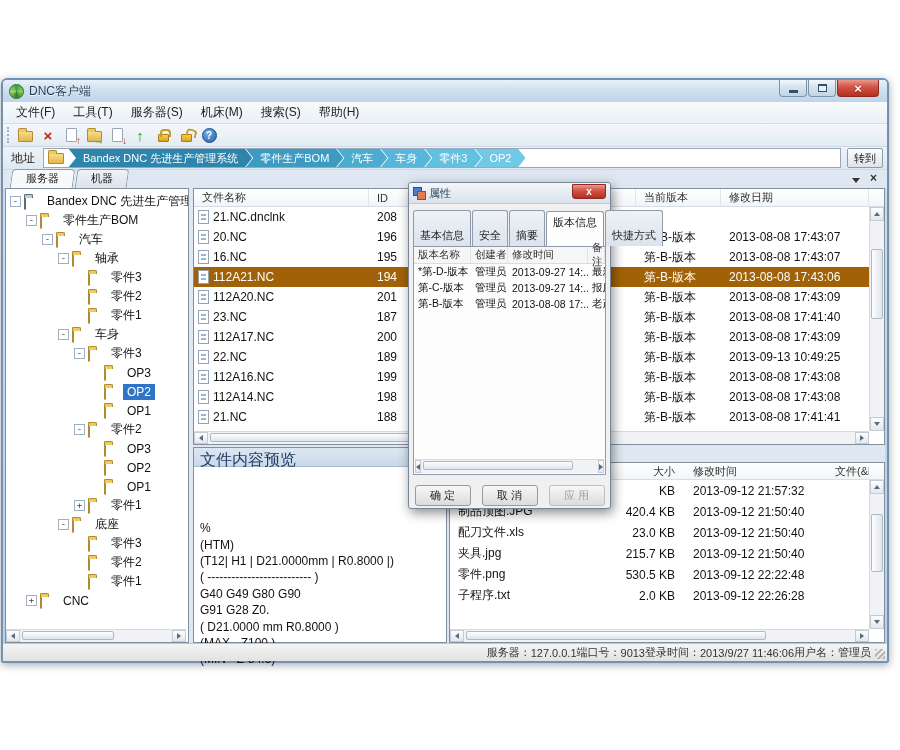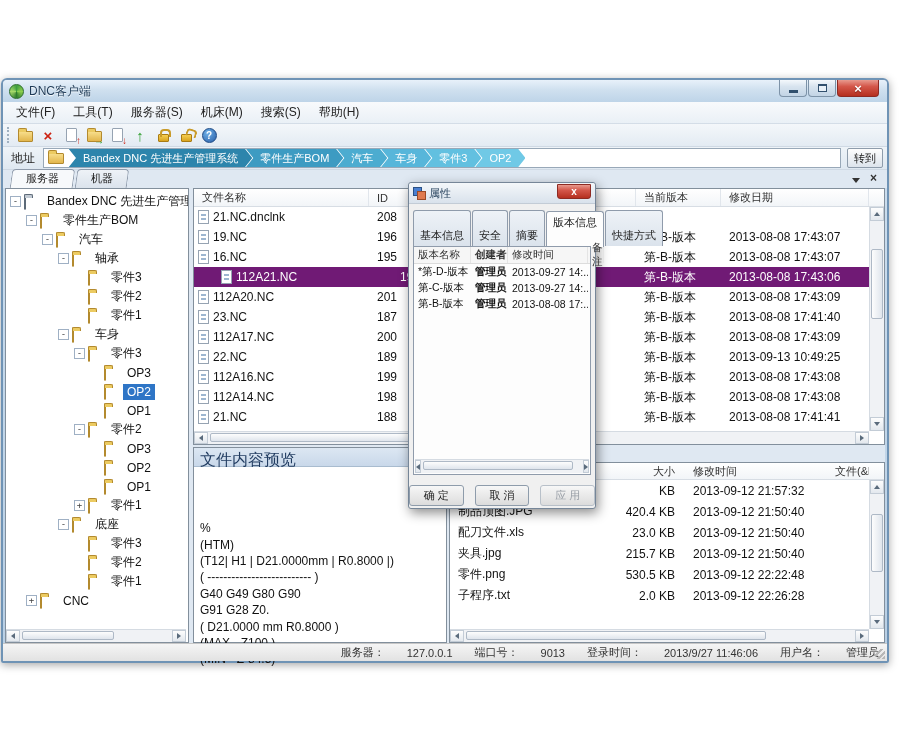--- a/index.html
+++ b/index.html
@@ -109,21 +109,21 @@
   .c-id { width:55px; min-width:55px; }
   .c-gap { flex:1; }
   .c-ver { width:85px; min-width:85px; }
   .c-date { width:148px; min-width:148px; }
   .fl-rows { overflow:hidden; height:220px; }
   .fl-row { display:flex; align-items:center; height:20px; font-size:12px; color:#111; }
   .fl-row .c-name { display:flex; align-items:center; padding-left:4px; gap:4px; }
   .fl-row .c-id { padding-left:8px; }
   .fl-row .c-ver { padding-left:8px; }
   .fl-row .c-date { padding-left:8px; }
-  .fl-row.selected { background:#701a75; color:#fff;padding-left:23px; }
+  .fl-row.selected { background:#a16207; color:#fff; }
   .doc-ic { width:11px; min-width:11px; height:14px; background:#fff; border:1px solid #96a3b2; position:relative; }
   .doc-ic.nc::before { content:""; position:absolute; left:2px; top:3px; right:2px; height:2px; background:#9db6d0;
     box-shadow:0 4px 0 #9db6d0; }
   .vscroll { position:absolute; right:0; top:18px; bottom:13px; width:15px; background:#f0f2f5;
     border-left:1px solid #d5dbe2; display:flex; flex-direction:column; }
   .hscroll { position:absolute; left:0; right:15px; bottom:0; height:13px; background:#f0f2f5;
     border-top:1px solid #d5dbe2; display:flex; }
   .sb-btn { background:linear-gradient(#fdfdfd,#e3e8ee); border:1px solid #c3ccd6; display:flex;
     align-items:center; justify-content:center; }
   .vscroll .sb-btn { height:14px; }
@@ -147,56 +147,56 @@
     font-size:11px; color:#333; align-items:center; }
   .a-name { width:150px; min-width:150px; padding-left:8px; }
   .a-size { width:75px; min-width:75px; text-align:right; }
   .a-time { width:160px; min-width:160px; padding-left:18px; }
   .a-file { flex:1; text-align:right; padding-right:4px; overflow:hidden; white-space:nowrap; }
   .at-rows { overflow:hidden; height:148px; }
   .at-row { display:flex; align-items:center; height:21px; font-size:12px; color:#111; }
   .attach .vscroll { top:17px; }
 
   
-  .dialog { position:absolute; left:405px; top:102px; width:188px; height:327px; background:#f0f0f0;
+  .dialog { position:absolute; left:405px; top:102px; width:203px; height:327px; background:#f0f0f0;
     border:1px solid #768698; border-radius:3px; box-shadow:2px 4px 12px rgba(0,0,0,.45); z-index:50; }
   .dlg-title { height:21px; display:flex; align-items:center; padding:0 4px;
     background:linear-gradient(#f4f7fa,#d9e2ec); border-bottom:1px solid #c3ccd6; border-radius:3px 3px 0 0; }
   .dlg-icon { width:12px; height:12px; position:relative; margin-right:4px; }
   .dlg-icon::before { content:""; position:absolute; left:0; top:0; width:7px; height:7px; background:#4a7fd0; border:1px solid #2a5186; }
   .dlg-icon::after { content:""; position:absolute; left:4px; top:4px; width:7px; height:7px; background:#e07a4f; border:1px solid #9c4a26; }
   .dlg-title-text { font-size:11px; color:#1f3b57; flex:1; }
   .dlg-close { width:34px; height:15px; background:linear-gradient(#e89a8e,#d4574a 40%,#b52f1f);
     border:1px solid #8e2a22; border-radius:0 0 3px 3px; color:#fff; font-size:10px; font-weight:bold;
     display:flex; align-items:center; justify-content:center; margin-top:-4px; }
   .dlg-tabs { display:flex; padding:6px 4px 0; }
   .dtab { font-size:11px; color:#222; padding:17px 6px 3px; border:1px solid #8f9bab; border-bottom:none;
     border-radius:3px 3px 0 0; background:linear-gradient(#eef2f7,#dbe3ec); margin-right:1px; white-space:nowrap; }
   .dtab.active { background:#fdfdfd; position:relative; top:1px; padding-top:3px; }
   .dlg-pane { margin:0 4px; height:229px; background:#fdfdfd; border:1px solid #8f9bab; position:relative; }
   .vt-header { display:flex; height:17px; align-items:center; border-bottom:1px solid #dcdcdc;
     background:#f6f6f6; font-size:10.5px; color:#333; }
   .vt-header > div { padding-left:4px; border-right:1px solid #e4e4e4; height:100%; display:flex; align-items:center; }
   .v-name { width:57px; min-width:57px; }
-  .v-creator { width:37px; min-width:37px;font-weight:bold; }
+  .v-creator { width:37px; min-width:37px; }
   .v-time { width:80px; min-width:80px; }
   .v-note { flex:1; }
   .vt-row { display:flex; height:16px; align-items:center; font-size:10.5px; color:#111; white-space:nowrap; }
   .vt-row > div { padding-left:4px; overflow:hidden; }
   .dlg-hscroll { position:absolute; left:1px; right:1px; bottom:1px; height:14px; background:#f0f2f5;
     border-top:1px solid #d5dbe2; display:flex; }
   .dlg-footer { display:flex; justify-content:center; gap:11px; margin-top:10px; }
   .dbtn { width:56px; height:21px; font-size:11px; color:#222; background:linear-gradient(#f7f7f7,#dcdcdc);
     border:1px solid #8e9cab; border-radius:3px; display:flex; align-items:center; justify-content:center; }
   .dbtn.disabled { color:#9aa0a8; border-color:#b8c0c9; }
 
   
   .statusbar { position:absolute; left:0; right:0; bottom:0; height:18px;
     background:linear-gradient(#f5f5f5,#e2e2e2); border-top:1px solid #c6c6c6; display:flex;
-    align-items:center; justify-content:flex-end; font-size:11px; color:#333; padding-right:8px; gap:22px; }
+    align-items:center; justify-content:flex-end; font-size:11px; color:#333; padding-right:16px; gap:0; }
   .grip-corner { position:absolute; right:2px; bottom:2px; width:10px; height:10px;
     background:repeating-linear-gradient(135deg,#b7b7b7 0 2px,transparent 2px 4px); }
 </style>
 </head>
 <body>
 
 <div class="window">
 
   <div class="titlebar">
     <span class="app-icon"></span>
@@ -453,21 +453,21 @@
               </span>
               <span class="c-id">208</span>
               <span class="c-gap"></span>
               <span class="c-ver"></span>
               <span class="c-date"></span>
             </div>
 
             <div class="fl-row">
               <span class="c-name">
                 <span class="doc-ic nc"></span>
-                <span>19.NC</span>
+                <span>20.NC</span>
               </span>
               <span class="c-id">196</span>
               <span class="c-gap"></span>
               <span class="c-ver">第-B-版本</span>
               <span class="c-date">2013-08-08 17:43:07</span>
             </div>
 
             <div class="fl-row">
               <span class="c-name">
                 <span class="doc-ic nc"></span>

